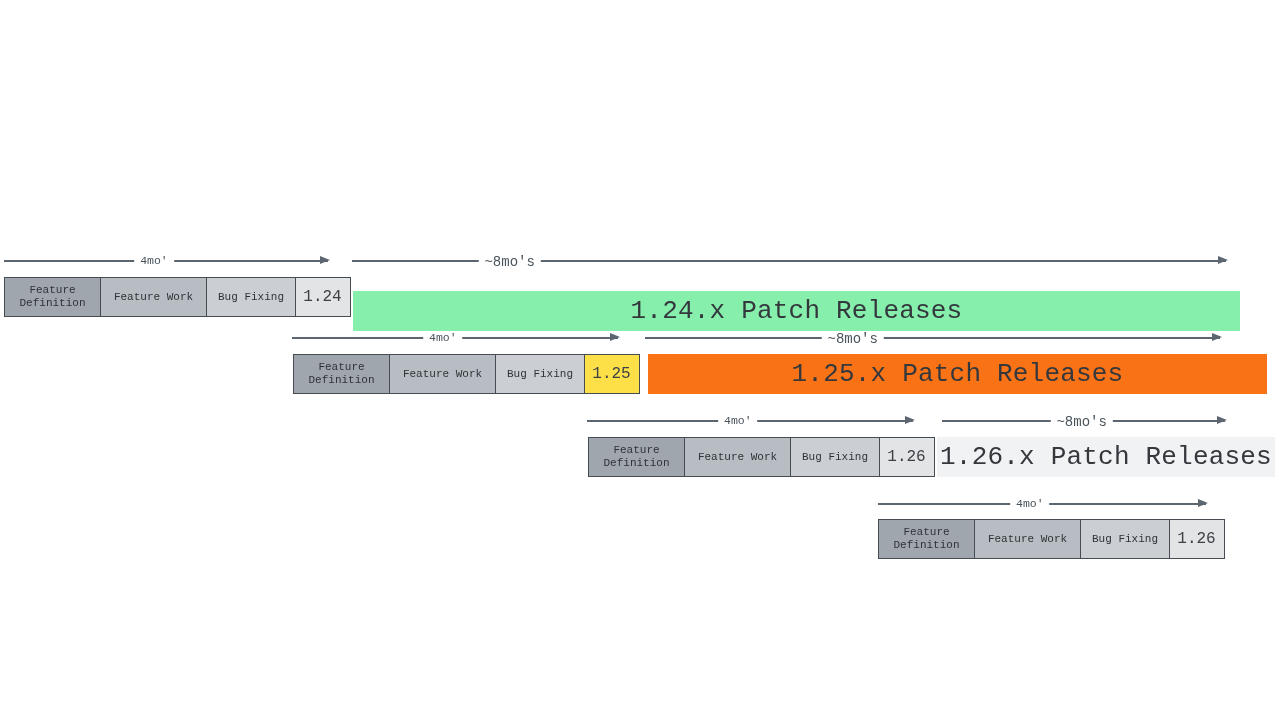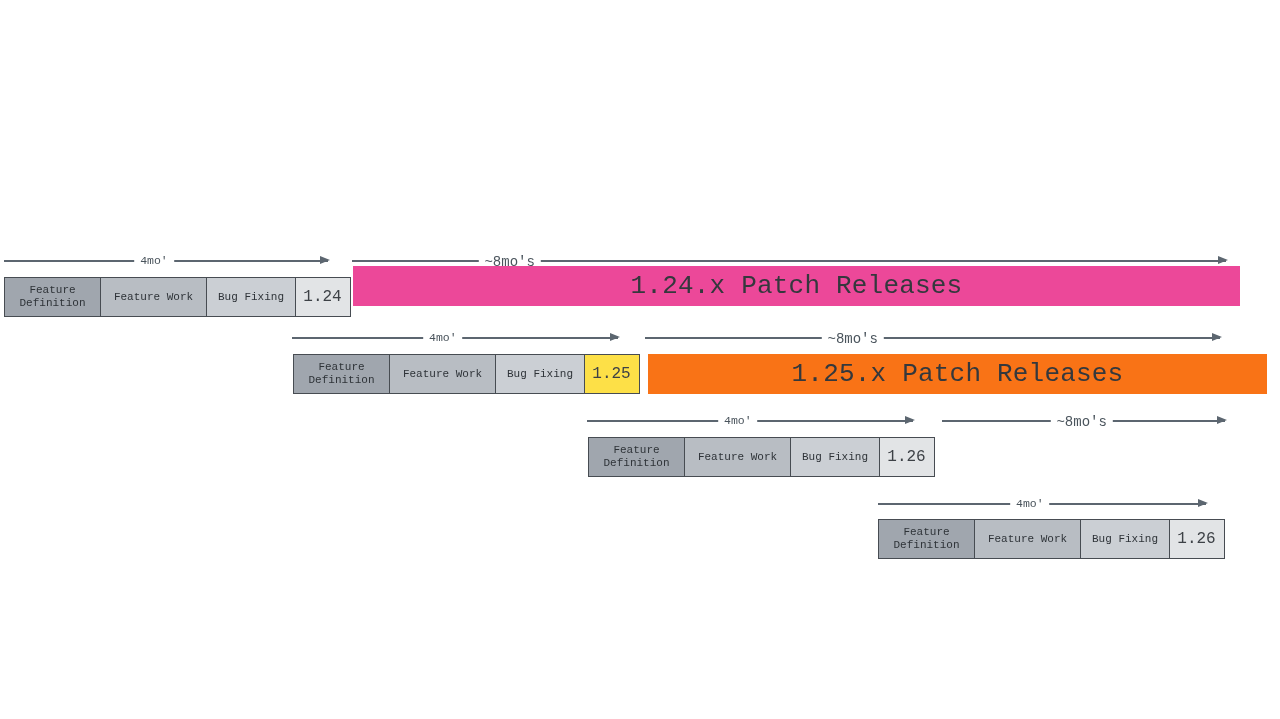--- a/index.html
+++ b/index.html
@@ -67,21 +67,21 @@
   <div class="arrow" style="left:4px; top:252px; width:326px">
     <div class="arrow-line"></div>
     <div class="arrow-head"></div>
     <span class="arrow-label lbl-dev" style="left:46%">4mo'</span>
   </div>
   <div class="arrow" style="left:352px; top:252px; width:876px">
     <div class="arrow-line"></div>
     <div class="arrow-head"></div>
     <span class="arrow-label lbl-patch" style="left:18%">~8mo's</span>
   </div>
-  <div class="patch-bar" style="left: 353px; top: 266px; width: 887px; background-color: #ec4899;">
+  <div class="patch-bar" style="left: 353px; top: 291px; width: 887px; background-color: #86efac;">
     <span>1.24.x Patch Releases</span>
   </div>
   <div class="phase-group" style="left:4px; top:277px">
     <div class="phase-box" style="width: 97px; background-color: rgb(160, 166, 174);">
       <span>Feature Definition</span>
     </div>
     <div class="phase-box" style="width: 108px; background-color: rgb(184, 189, 195);">
       <span>Feature Work</span>
     </div>
     <div class="phase-box" style="width: 90px; background-color: rgb(203, 207, 212);">
@@ -123,20 +123,23 @@
   <div class="arrow" style="left:587px; top:412px; width:328px">
     <div class="arrow-line"></div>
     <div class="arrow-head"></div>
     <span class="arrow-label lbl-dev" style="left:46%">4mo'</span>
   </div>
   <div class="arrow" style="left:942px; top:412px; width:285px">
     <div class="arrow-line"></div>
     <div class="arrow-head"></div>
     <span class="arrow-label lbl-patch" style="left:49%">~8mo's</span>
   </div>
+  <div class="patch-bar" style="left: 937px; top: 437px; width: 338px; background-color: rgb(241, 242, 243);">
+    <span>1.26.x Patch Releases</span>
+  </div>
   <div class="phase-group" style="left:588px; top:437px">
     <div class="phase-box" style="width: 97px; background-color: rgb(160, 166, 174);">
       <span>Feature Definition</span>
     </div>
     <div class="phase-box" style="width: 108px; background-color: rgb(184, 189, 195);">
       <span>Feature Work</span>
     </div>
     <div class="phase-box" style="width: 90px; background-color: rgb(203, 207, 212);">
       <span>Bug Fixing</span>
     </div>

